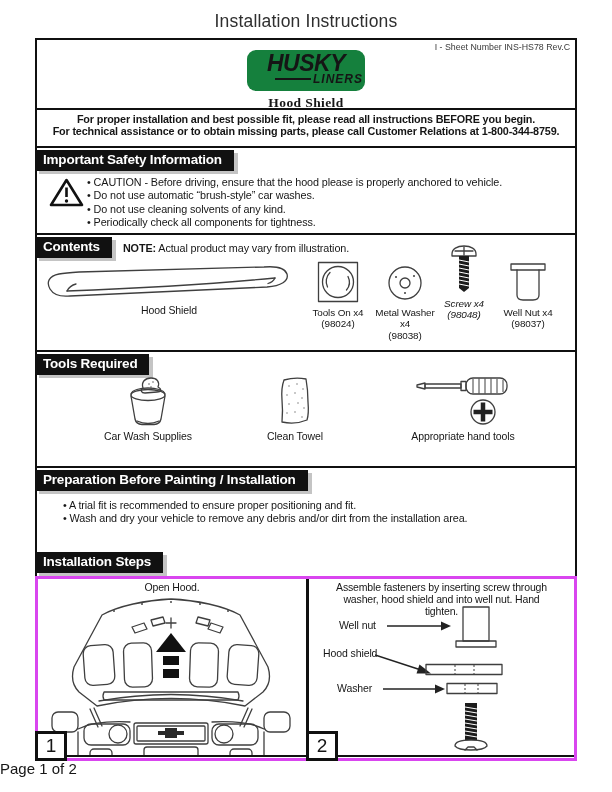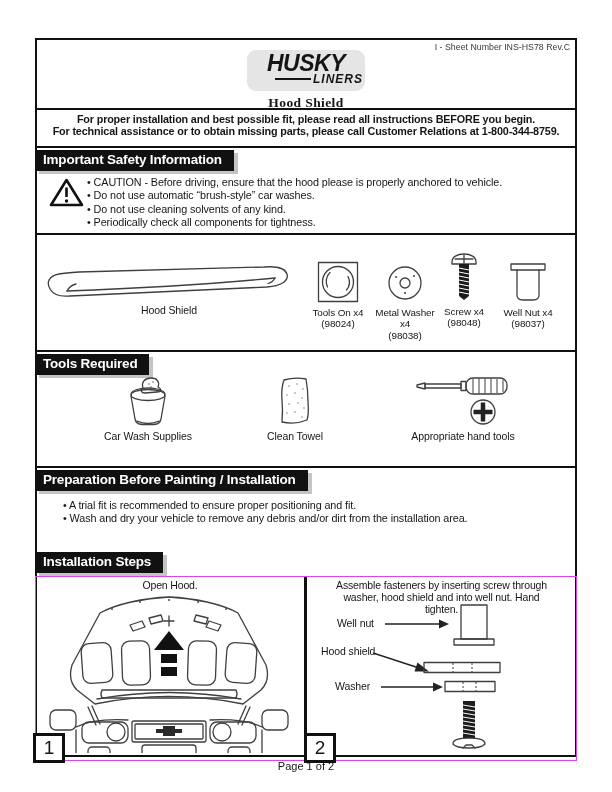--- a/index.html
+++ b/index.html
@@ -13,21 +13,21 @@
 
   #main-box { position:absolute; left:35px; top:38px; width:542px; height:719px;
     border:2px solid #101010; }
 
   .hline { position:absolute; left:0; width:100%; border-top:2px solid #101010; }
 
   .sheet-number { position:absolute; top:2px; right:5px; font-size:8.8px; color:#3a3a3a; }
 
   
   .logo { position:absolute; top:10px; left:50%; transform:translateX(-50%);
-    width:118px; height:41px; background:#e5e5e5; border-radius:9px;
+    width:118px; height:41px; background:#15803d; border-radius:9px;
     display:flex; flex-direction:column; align-items:center; }
   .logo .brand { font-size:23px; font-weight:bold; font-style:italic; color:#151515;
     line-height:24px; margin-top:1px; letter-spacing:-0.5px; }
   .logo .sub-row { display:flex; align-items:center; margin-top:-3px; margin-left:26px; }
   .logo .sub-rule { width:36px; height:2.5px; background:#151515; margin-right:2px; }
   .logo .sub { font-size:12px; font-weight:bold; font-style:italic; color:#151515; letter-spacing:1px; }
 
   .product-title { position:absolute; top:55px; left:0; width:100%; text-align:center;
     font-family:"Liberation Serif", serif; font-weight:bold; font-size:13.5px; letter-spacing:0.4px; }
 
@@ -45,41 +45,42 @@
   ul.bullets li::before { content:"• "; }
 
   .center-lbl { text-align:center; font-size:10.5px; letter-spacing:-0.1px; }
 
   .part { position:absolute; width:68px; text-align:center; font-size:9.9px; line-height:11.4px; letter-spacing:-0.1px; }
   .part .ic, .tool .ic { display:flex; align-items:flex-end; justify-content:center; height:48px; margin-bottom:4px; }
   .tool { position:absolute; width:130px; text-align:center; font-size:10.5px; letter-spacing:-0.1px; }
 
   
   #panels { position:absolute; top:536px; left:-2px; width:542px; height:185px;
-    border:1px solid #d946ef; display:flex; }
+    border:3px solid #d946ef; display:flex; }
   .panel { position:relative; height:100%; }
   #panel-1 { width:271px; border-right:3px solid #101010; }
   #panel-2 { flex:1; }
   .step-caption { position:absolute; top:2px; left:0; width:100%; text-align:center;
     font-size:10.5px; line-height:12.2px; letter-spacing:-0.15px; }
   .step-num { position:absolute; left:-3px; bottom:-3px; width:32px; height:30px;
     background:#fff; border:3px solid #101010; display:flex; align-items:center;
     justify-content:center; font-size:19px; z-index:5; }
   .dia-label { position:absolute; font-size:10.5px; letter-spacing:-0.1px; white-space:nowrap; }
 
-  .footer { position:absolute; top:760px; left:0; width:100%; text-align:center; font-size:11px; }
+  .footer { position:absolute; top:760px; left:0; width:100%; text-align:left; font-size:15px; }
 
   svg { display:block; }
   .ln { stroke:#3f3f3f; fill:none; stroke-width:1.3; stroke-linejoin:round; stroke-linecap:round; }
 </style>
 </head>
 <body>
 
 <div id="page">
 
+  <div class="page-title">Installation Instructions</div>
 
   <div id="main-box">
 
     <div class="sheet-number">I - Sheet Number INS-HS78 Rev.C</div>
 
     <div class="logo">
       <div class="brand">HUSKY</div>
       <div class="sub-row">
         <span class="sub-rule"></span>
         <span class="sub">LINERS</span>
@@ -111,20 +112,24 @@
 
     <ul class="bullets abs" style="left:50px; top:136px;">
       <li>CAUTION - Before driving, ensure that the hood please is properly anchored to vehicle.</li>
       <li>Do not use automatic “brush-style” car washes.</li>
       <li>Do not use cleaning solvents of any kind.</li>
       <li>Periodically check all components for tightness.</li>
     </ul>
 
     <div class="hline" style="top:193px"></div>
 
+    <div class="bar-row" style="top:197px">
+      <span class="bar">Contents</span>
+      <span class="note-text"><b>NOTE:</b> <span>Actual product may vary from illustration.</span></span>
+    </div>
 
     <div class="abs" style="left:6px; top:220px;">
       <svg width="252" height="46" viewBox="0 0 252 46">
         <path class="ln" d="M16,14 C6,16 3,22 7,29 C10,34 17,37 27,36 L224,27 C238,26 246,21 244,14 C242,8 233,6 221,7 L36,12 C27,12.5 21,13 16,14 Z"></path>
         <path class="ln" d="M24,31 C90,28.5 180,23 232,18" stroke-width="1"></path>
         <path class="ln" d="M24,31 C26,27 29,25 33,24" stroke-width="1"></path>
         <path class="ln" d="M232,18 C230.5,21 228.5,22.5 225,23.5" stroke-width="1"></path>
       </svg>
     </div>
     <div class="center-lbl abs" style="left:6px; top:264px; width:252px;">Hood Shield</div>
@@ -149,21 +154,21 @@
           <circle cx="20" cy="20" r="5" class="ln" stroke-width="1.4"></circle>
           <circle cx="29" cy="13" r="1" fill="#3f3f3f"></circle>
           <circle cx="11" cy="14" r="1" fill="#3f3f3f"></circle>
           <circle cx="20" cy="30" r="1" fill="#3f3f3f"></circle>
         </svg>
       </div>
       <div>Metal Washer x4</div>
       <div>(98038)</div>
     </div>
 
-    <div class="part" style="left:393px; top:214px;">
+    <div class="part" style="left:393px; top:206px;font-style:italic;">
       <div class="ic">
         <svg width="30" height="50" viewBox="0 0 30 50">
           <path d="M3,10 C3,5 8,2 15,2 C22,2 27,5 27,10 L27,12 L3,12 Z" class="ln" stroke-width="1.4"></path>
           <path class="ln" d="M15,3 L15,11 M6,7 L24,7" stroke-width="1.2"></path>
           <path d="M10,12 L20,12 L20,44 L15,48 L10,44 Z" fill="#1c1c1c"></path>
           <g stroke="#fff" stroke-width="1">
             <path d="M10,16 L20,18"></path>
               <path d="M10,20 L20,22"></path>
               <path d="M10,24 L20,26"></path>
             <path d="M10,28 L20,30"></path>

